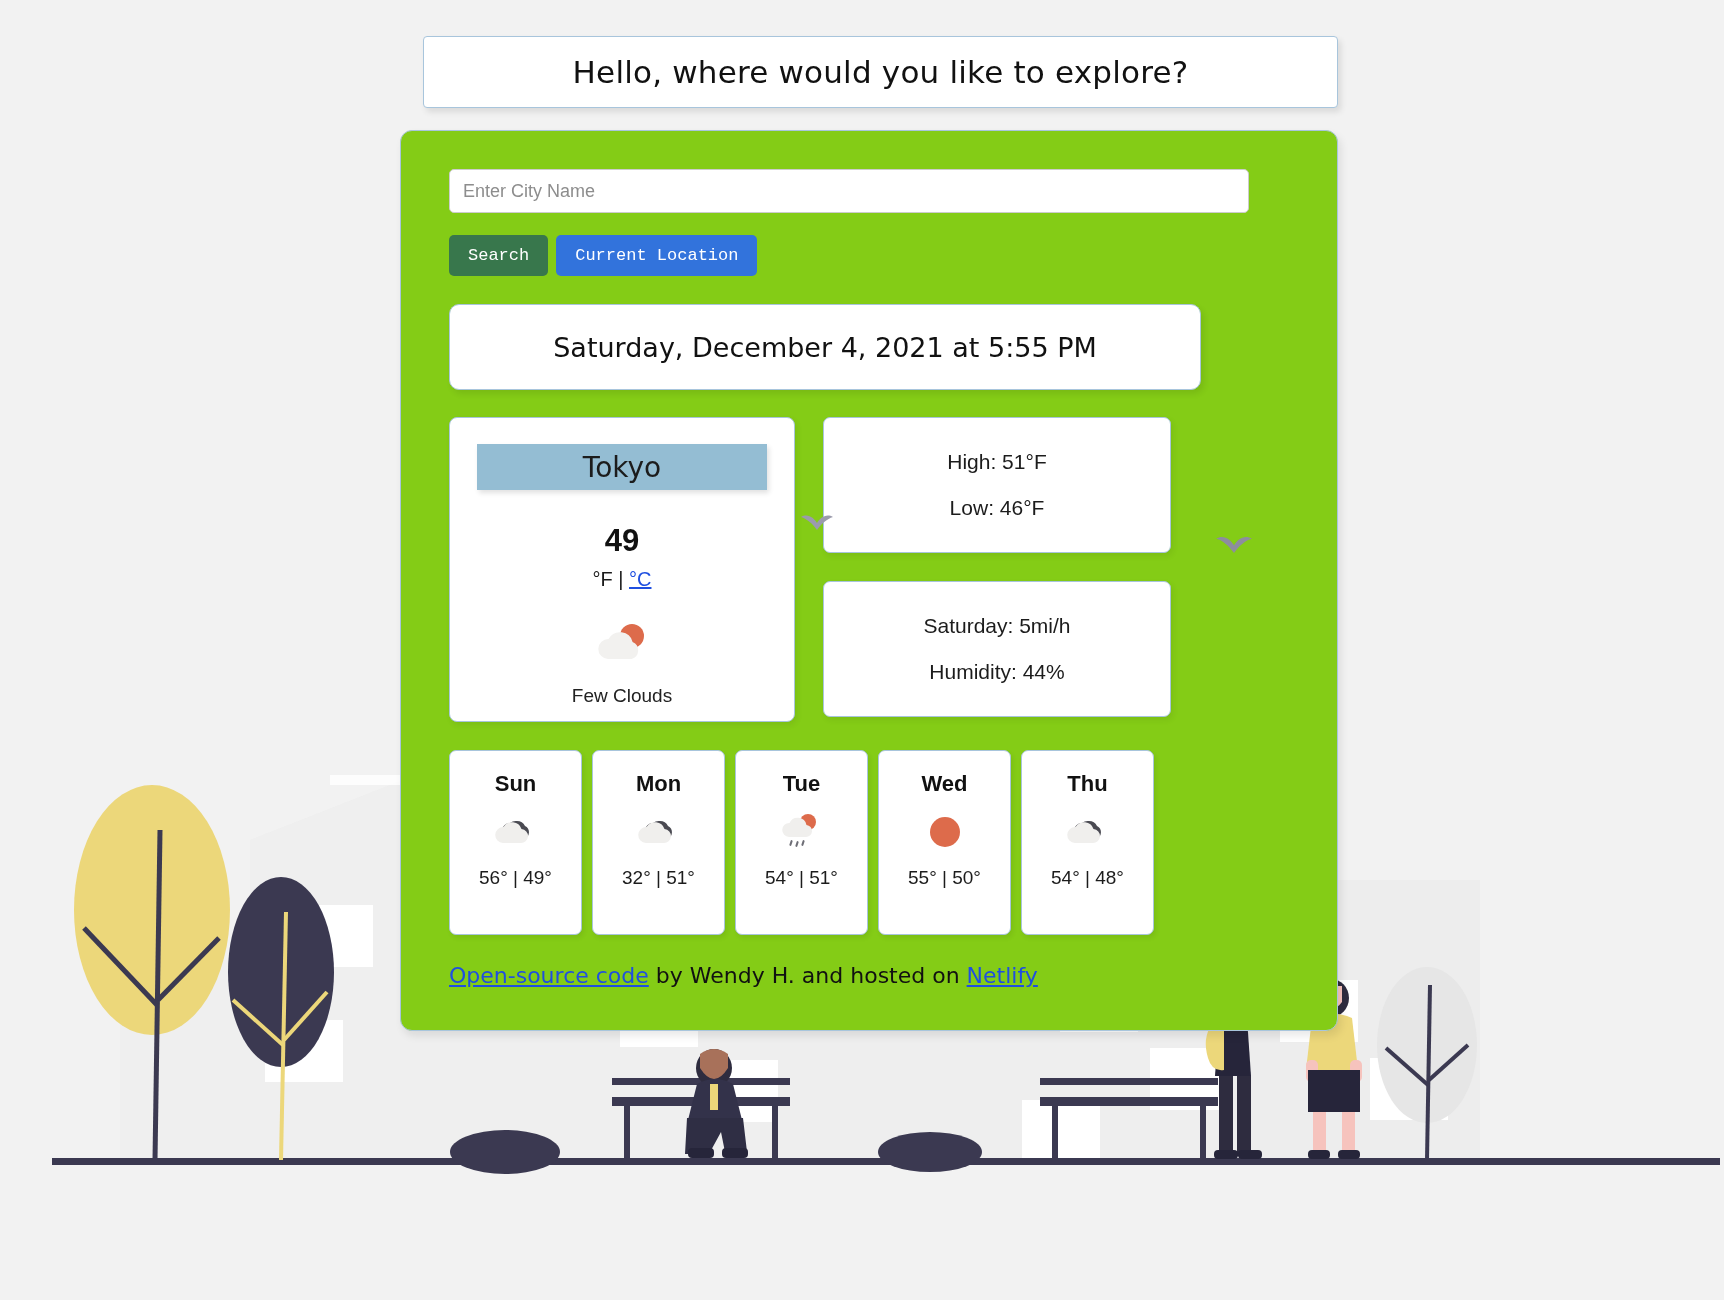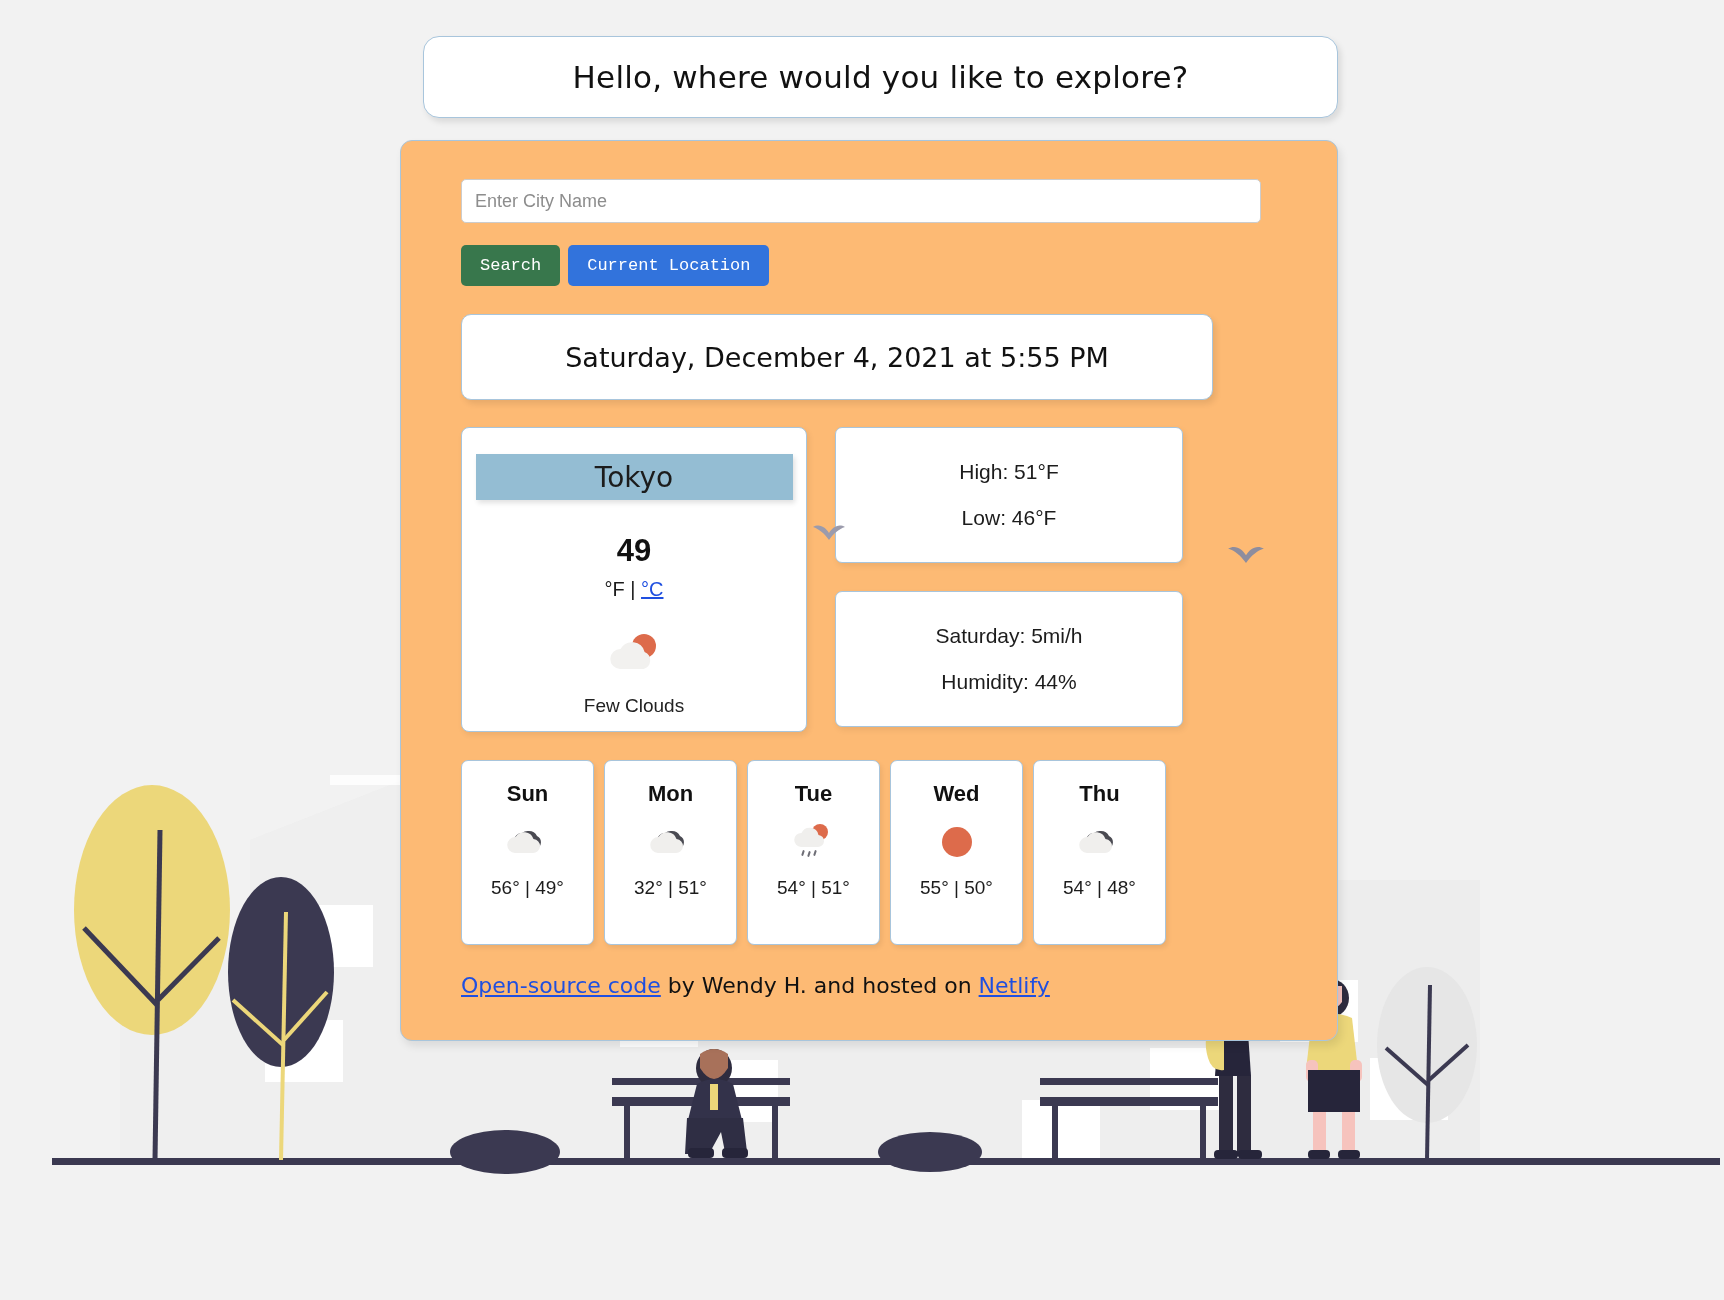--- a/index.html
+++ b/index.html
@@ -21,40 +21,40 @@
     position: absolute;
     left: 400px;
     top: 36px;
     width: 938px;
     z-index: 5;
   }
 
   .greeting-bar {
     background: #ffffff;
     border: 1px solid #a8c5dc;
-    border-radius: 16px;
+    border-radius: 4px;
     box-shadow: 3px 4px 6px rgba(0,0,0,.10);
-    height: 82px;
+    height: 72px;
     display: flex;
     align-items: center;
     justify-content: center;
     font-family: "DejaVu Sans", sans-serif;
     font-size: 31px;
     color: #111;
     letter-spacing: .2px;
     margin-left: 23px;
   }
 
   .main-card {
     margin-top: 22px;
-    background: #fdba74;
+    background: #84cc16;
     border: 1px solid #a8c5dc;
     border-radius: 12px;
     box-shadow: 3px 5px 8px rgba(0,0,0,.09);
-    padding: 38px 58px 42px 60px;
+    padding: 38px 58px 42px 48px;
   }
 
   .city-input {
     display: block;
     width: 800px;
     height: 44px;
     border: 1px solid #ccc;
     border-radius: 5px;
     background: #fff;
     padding: 0 13px;
@@ -110,21 +110,21 @@
     border: 1px solid #a8c5dc;
     border-radius: 8px;
     box-shadow: 2px 3px 6px rgba(0,0,0,.07);
     display: flex;
     flex-direction: column;
     align-items: center;
     padding-top: 26px;
   }
   .city-name {
     background: #94bdd3;
-    width: 317px;
+    width: 290px;
     height: 46px;
     display: flex;
     align-items: center;
     justify-content: center;
     font-family: "DejaVu Sans", sans-serif;
     font-size: 28px;
     color: #1c1c1c;
     box-shadow: 2px 3px 5px rgba(0,0,0,.12);
   }
   .temp-value {

